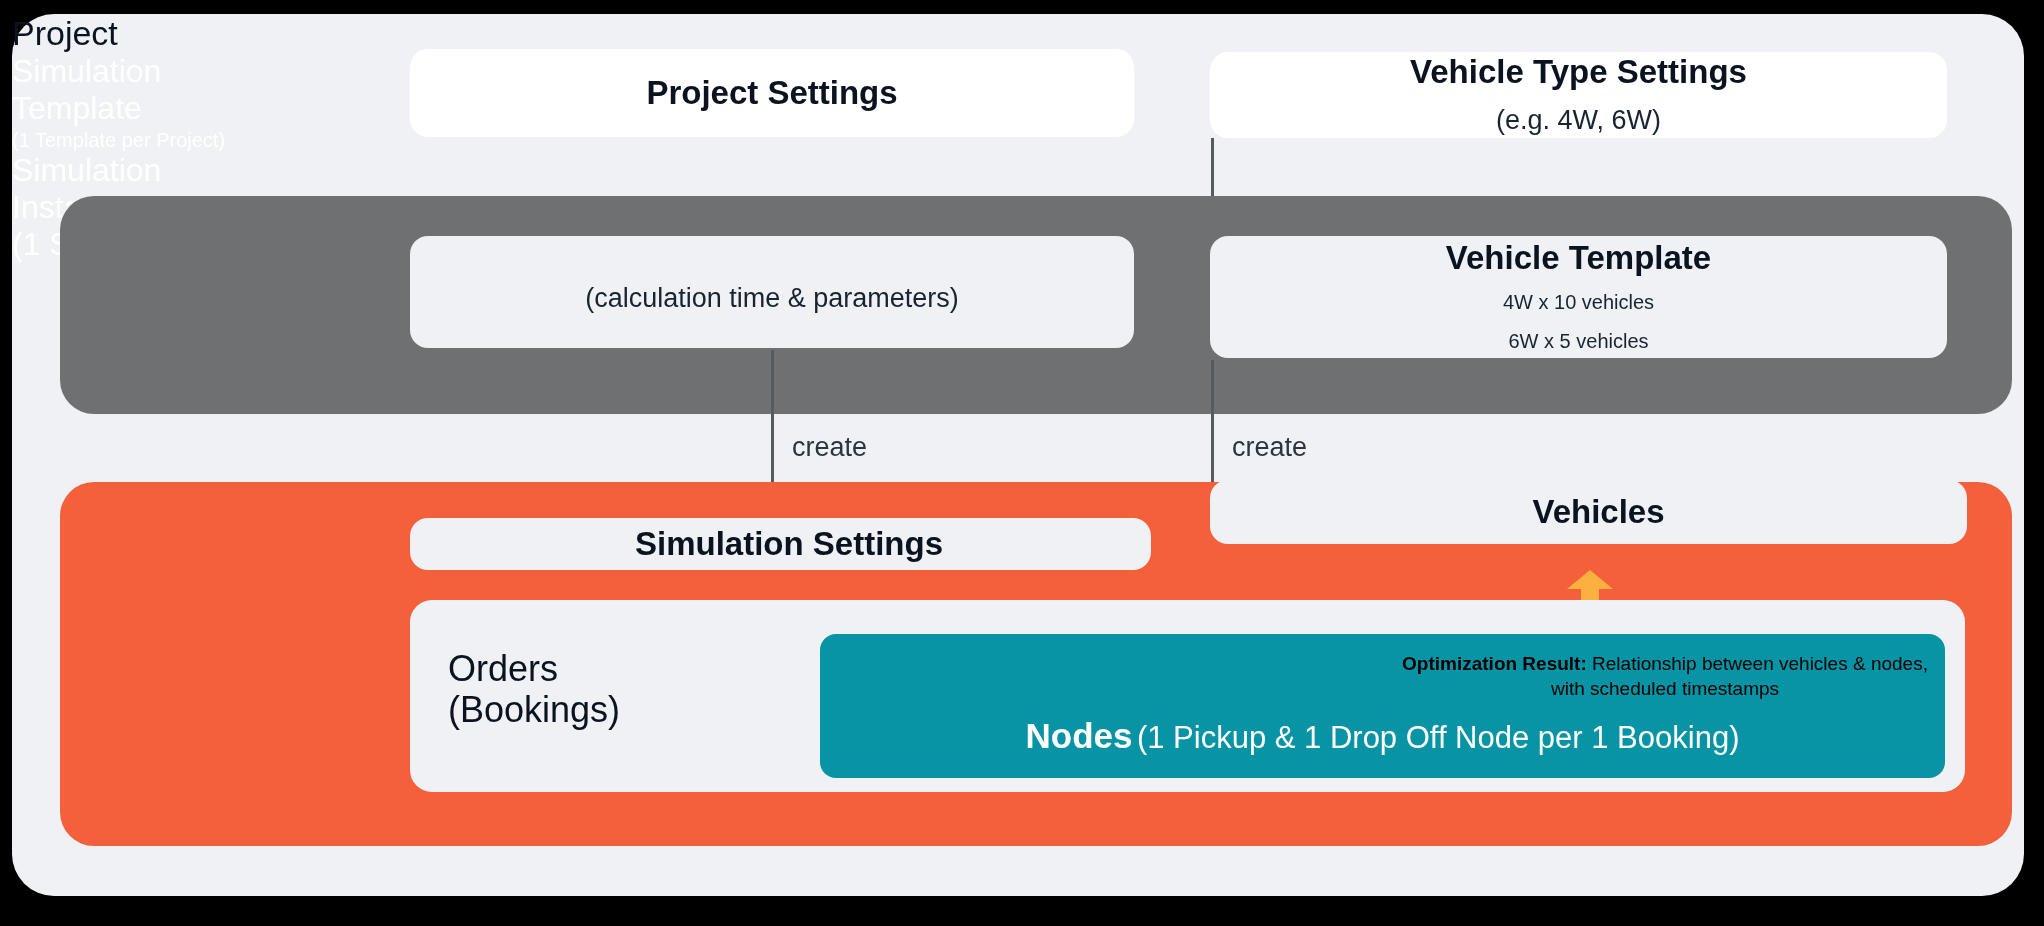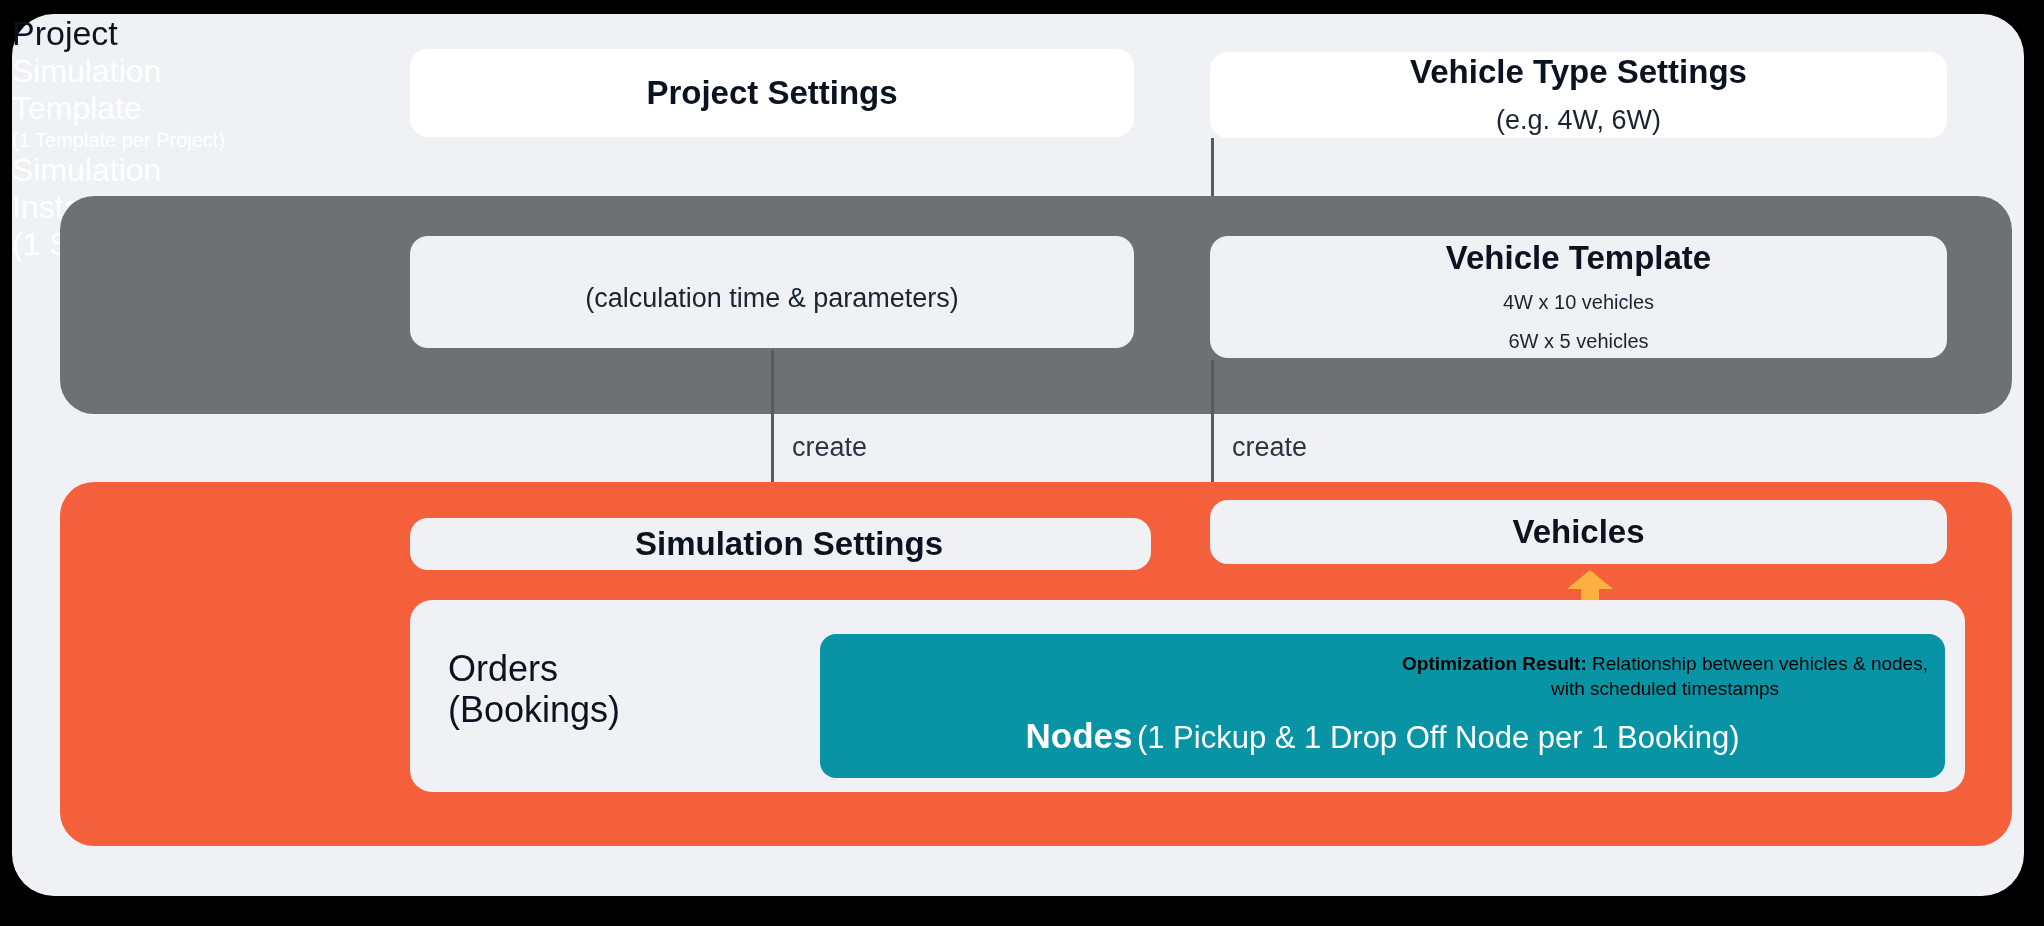--- a/index.html
+++ b/index.html
@@ -23,21 +23,21 @@
        align-items:center;justify-content:center;text-align:center;}
   .box .t{font-size:33px;font-weight:bold;color:#0B1320;line-height:1.12;}
   .box .s{font-size:27px;color:#1A2430;line-height:1.18;margin-top:14px;}
   .box .s.sm{font-size:20px;line-height:1.25;}
 
   #project-settings{left:398px;top:26px;width:724px;height:88px;background:#FFFFFF;margin-top:9px;}
   #vehicle-type-settings{left:1198px;top:38px;width:737px;height:86px;background:#FFFFFF;}
   #sim-settings-template{left:398px;top:222px;width:724px;height:112px;background:#EFF1F5;}
   #vehicle-template{left:1198px;top:222px;width:737px;height:122px;background:#EFF1F5;}
   #simulation-settings{left:398px;top:504px;width:724px;height:52px;background:#EFF1F5;padding-left:17px;}
-  #vehicles{left:1198px;top:486px;width:737px;height:64px;background:#EFF1F5;}
+  #vehicles{left:1198px;top:466px;width:737px;height:64px;background:#EFF1F5;padding-left:20px;}
 
   #orders-card{position:absolute;left:398px;top:586px;width:1555px;height:192px;
                background:#EFF1F5;border-radius:22px;}
   #orders-label{position:absolute;left:38px;top:48px;font-size:36px;font-weight:normal;
                 color:#0B1320;line-height:1.14;}
   #nodes-box{position:absolute;left:410px;top:34px;width:1125px;height:144px;
              background:#0894A5;border-radius:16px;}
   #opt-result{position:absolute;left:575px;top:18px;width:540px;text-align:center;
               font-size:19px;color:#000000;line-height:1.3;}
   #opt-result b{font-weight:bold;}

